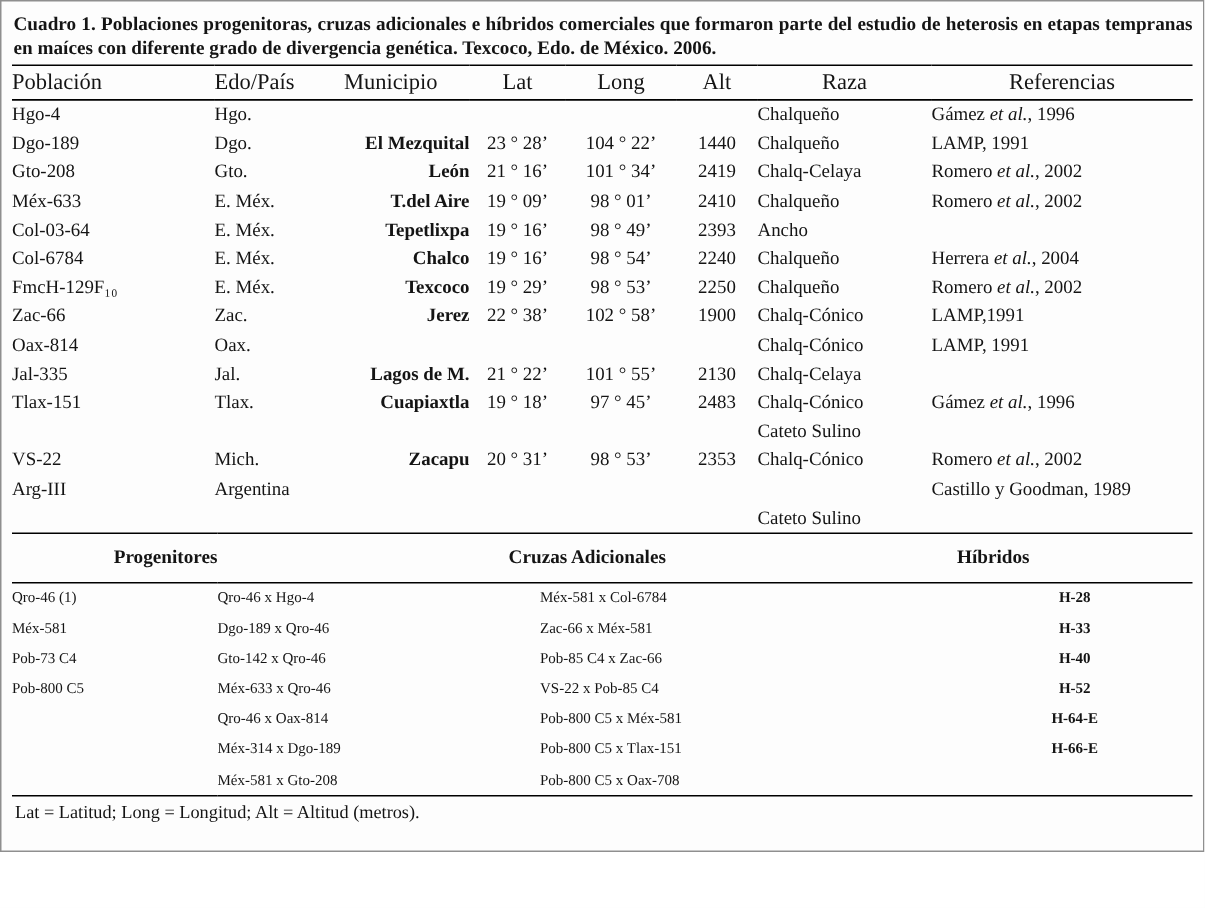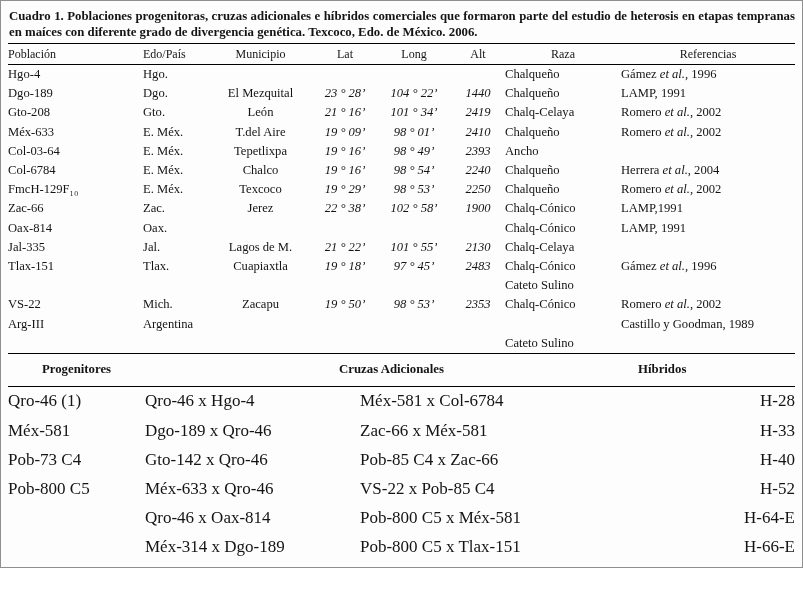--- a/index.html
+++ b/index.html
@@ -14,53 +14,53 @@
   .caption {
     font-weight:bold; font-size:12.8px; line-height:16px;
     margin:1px 0 3px 1px; text-align:justify;
   }
   table { border-collapse:collapse; width:787px; table-layout:fixed; }
   em { font-style:italic; }
 
   
   .t1 { border-top:1.4px solid #000; }
   .t1 th {
-    font-weight:normal; font-size:12px; padding:3px 0 2px 0;
+    font-weight:normal; font-size:15px; padding:3px 0 2px 0;
     border-bottom:1.4px solid #000; white-space:nowrap; overflow:hidden;
   }
   .t1 td {
     font-size:12.6px; padding:2.1px 0; height:14px;
     white-space:nowrap; overflow:hidden; vertical-align:middle;
   }
   .h-left   { text-align:left; padding-left:4px; }
   .h-center { text-align:center; }
   .c-pob  { text-align:left; padding-left:2px; }
   .c-edo  { text-align:left; }
-  .c-mun  { text-align:center; }
-  .c-num  { text-align:center;font-style:italic; }
+  .c-mun  { text-align:right;font-weight:bold; }
+  .c-num  { text-align:center; }
   .c-raza { text-align:left; padding-left:20px; }
   .c-ref  { text-align:left; padding-left:8px; }
 
   
   .t2 { border-top:1.2px solid #000; border-bottom:1.4px solid #000; }
   .t2 th {
     font-weight:bold; font-size:12.8px; padding:8px 0 9px 0;
     border-bottom:1.2px solid #000; white-space:nowrap;
   }
-  .s2-a { text-align:center; padding-left:2px; }
+  .s2-a { text-align:right; padding-left:2px; }
   .s2-b { text-align:center; }
   .s2-d { text-align:left; padding-left:8px; }
   .t2 td {
-    font-size:17px; padding:4.6px 0; white-space:nowrap;
+    font-size:10px; padding:4.6px 0; white-space:nowrap;
     overflow:hidden; vertical-align:middle;
   }
   .p-col  { text-align:left; padding-left:2px; }
   .x1-col { text-align:left; }
   .x2-col { text-align:left; }
-  .hy-col { text-align:right; padding-left:8px; }
+  .hy-col { text-align:center; padding-left:8px;font-weight:bold; }
 
   .footnote {
     font-size:12.2px; padding:3px 0 0 2px; line-height:15px;
   }
 </style>
 </head>
 <body>
 
 <div class="page">
 
@@ -207,21 +207,21 @@
           <td class="c-num">&nbsp;</td>
           <td class="c-num">&nbsp;</td>
           <td class="c-num">&nbsp;</td>
           <td class="c-raza">Cateto Sulino</td>
           <td class="c-ref">&nbsp;</td>
         </tr>
         <tr>
           <td class="c-pob">VS-22</td>
           <td class="c-edo">Mich.</td>
           <td class="c-mun">Zacapu</td>
-          <td class="c-num">19 ° 50’</td>
+          <td class="c-num">20 ° 31’</td>
           <td class="c-num">98 ° 53’</td>
           <td class="c-num">2353</td>
           <td class="c-raza">Chalq-Cónico</td>
           <td class="c-ref">Romero <em>et al.</em>, 2002</td>
         </tr>
         <tr>
           <td class="c-pob">Arg-III</td>
           <td class="c-edo">Argentina</td>
           <td class="c-mun">&nbsp;</td>
           <td class="c-num">&nbsp;</td>

